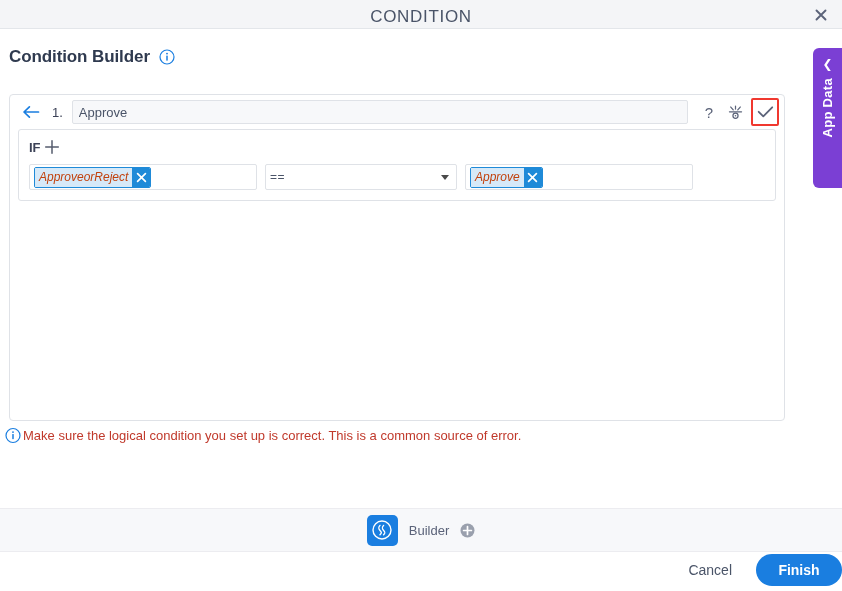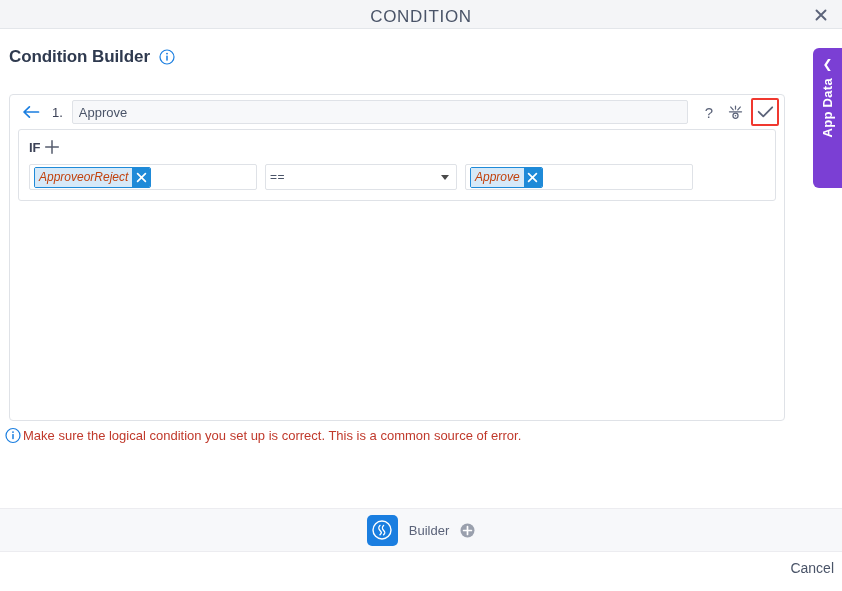--- a/index.html
+++ b/index.html
@@ -438,18 +438,19 @@
   <span class="adv-plus">
     <svg width="15" height="15" viewBox="0 0 15 15" aria-hidden="true">
       <circle cx="7.5" cy="7.5" r="7" fill="#9aa0ad"></circle>
       <path d="M7.5 3.6 V11.4 M3.6 7.5 H11.4" stroke="#ffffff" stroke-width="1.7" stroke-linecap="round" fill="none"></path>
     </svg>
   </span>
 </div>
 
 <div class="footer">
   <button class="cancel-btn">Cancel</button>
+  <button class="finish-btn">Finish</button>
 </div>
 
 <div class="appdata-tab">
   <span class="appdata-chevron">❮</span>
   <span class="appdata-label">App Data</span>
 </div>
 
 </body></html>

